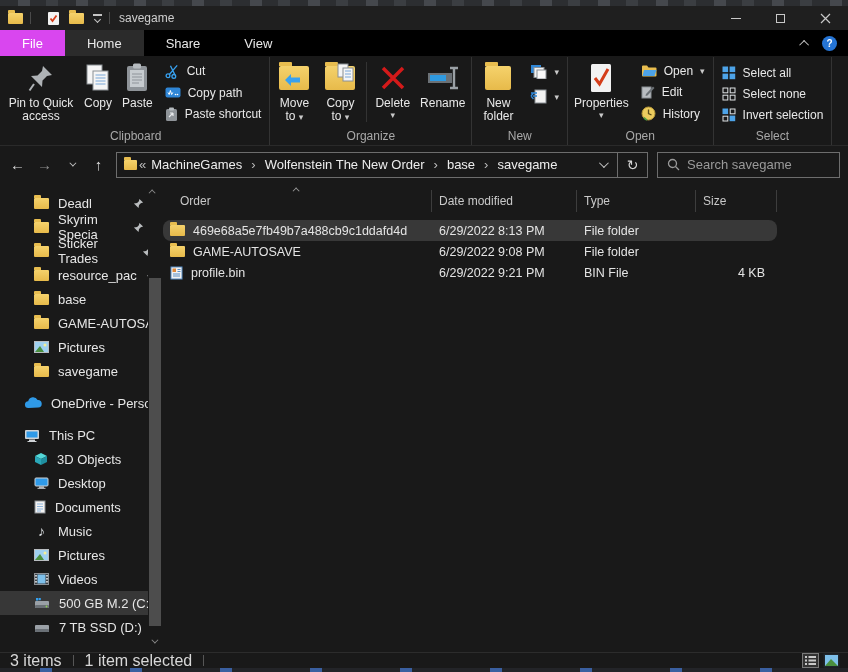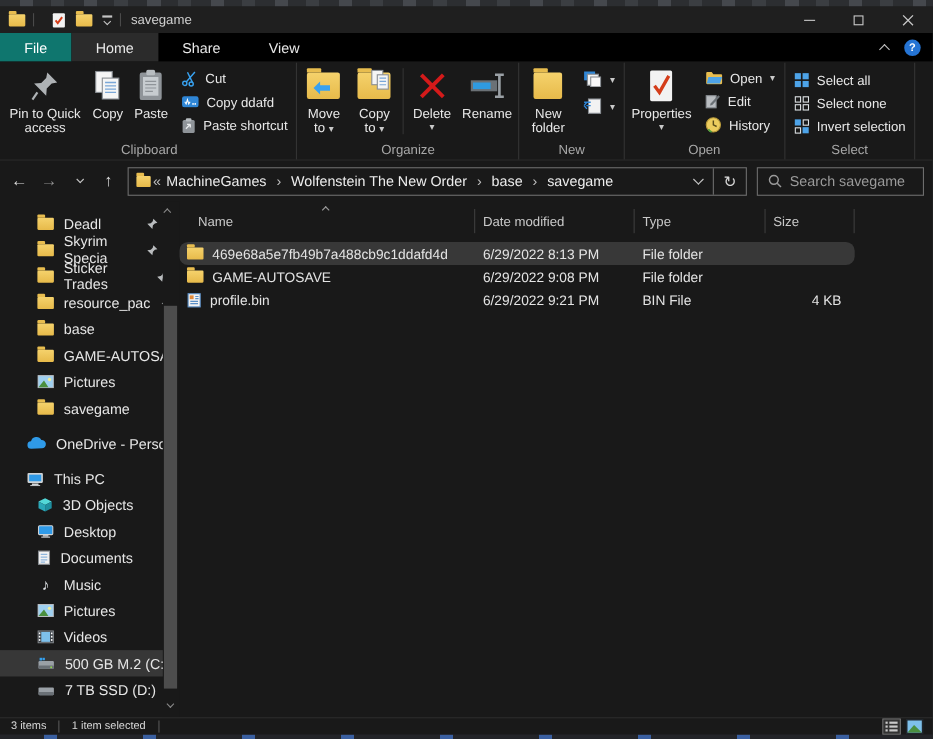--- a/index.html
+++ b/index.html
@@ -33,21 +33,21 @@
 
   
   .chev { display:inline-block; width:7px; height:7px; border-right:1.5px solid #c4c4c4; border-bottom:1.5px solid #c4c4c4; }
   .chev.down { transform:rotate(45deg) translateY(-2px); }
   .chev.up { transform:rotate(-135deg) translateY(-2px); }
   .chev.sm { width:5px; height:5px; }
 
   
   .tabbar { height:26px; background:#000; display:flex; align-items:stretch; flex:none; }
   .tab { padding:0 22px; display:flex; align-items:center; font-size:13px; color:#e8e8e8; }
-  .tab.file { background:#0f766e; color:#fff; }
+  .tab.file { background:#d946ef; color:#fff; }
   .tab.active { background:#2b2b2b; }
   .tabbar-right { margin-left:auto; display:flex; align-items:center; gap:13px; padding-right:11px; }
   .help-circ { width:15px; height:15px; border-radius:50%; background:#2574d4; color:#fff;
     font-size:10px; font-weight:bold; display:flex; align-items:center; justify-content:center; }
 
   
   .ribbon { height:90px; background:#191919; border-bottom:1px solid #2a2a2a; display:flex; padding:1px 0 0 2px; flex:none; }
   .rgroup { display:flex; flex-direction:column; border-right:1px solid #333; padding:0 1px; }
   .rbody { flex:1; display:flex; align-items:stretch; }
   .rlabel { height:17px; line-height:16px; text-align:center; color:#a8a8a8; font-size:12px; }
@@ -67,21 +67,21 @@
     font-size:15px; color:#dcdcdc; }
   .nav-btn.dim { color:#8f8f8f; }
   .addr-box { flex:1; height:26px; border:1px solid #6d6d6d; display:flex; align-items:center;
     padding-left:7px; margin:0 0 0 4px; color:#ededed; font-size:13px; }
   .crumb { padding:0 3px; white-space:nowrap; }
   .crumb-sep { color:#bdbdbd; padding:0 6px; font-size:13px; }
   .addr-right { margin-left:auto; display:flex; align-items:center; height:100%; }
   .addr-dd { width:30px; height:100%; display:flex; align-items:center; justify-content:center; }
   .refresh-btn { width:30px; height:100%; display:flex; align-items:center; justify-content:center;
     border-left:1px solid #6d6d6d; color:#d6d6d6; font-size:14px; }
-  .search-box { width:152px; height:26px; border:1px solid #6d6d6d; margin-left:9px; display:flex;
+  .search-box { width:183px; height:26px; border:1px solid #6d6d6d; margin-left:9px; display:flex;
     align-items:center; gap:7px; padding-left:9px; }
   .search-box input { background:transparent; border:none; outline:none; color:#cfcfcf;
     font-size:13px; width:112px; font-family:"Liberation Sans",sans-serif; }
   .search-box input::placeholder { color:#9a9a9a; opacity:1; }
 
   
   .content { flex:1; display:flex; overflow:hidden; }
   .sidebar { width:163px; flex:none; position:relative; padding-top:8px; overflow:hidden; }
   .sitem { height:24px; display:flex; align-items:center; gap:9px; font-size:13px; color:#e6e6e6; padding-left:34px; }
   .sitem.lvl1 { padding-left:24px; }
@@ -100,21 +100,21 @@
   .sortcaret { position:absolute; left:132px; top:-3px; }
   .frows { margin-top:8px; }
   .frow { display:flex; height:21px; align-items:center; font-size:12.5px; color:#e4e4e4; width:614px; }
   .frow.sel { background:#383838;border-radius:8px; }
   .cname { width:269px; display:flex; align-items:center; gap:8px; padding-left:7px; }
   .cmod { width:145px; padding-left:7px; } .ctype { width:119px; padding-left:7px; }
   .csize { width:81px; text-align:right; padding-right:12px; }
 
   
   .status { height:16px; border-top:1px solid #2c2c2c; display:flex; align-items:center;
-    padding:0 8px 0 10px; font-size:10px; color:#d8d8d8; gap:11px; flex:none; }
+    padding:0 8px 0 10px; font-size:16px; color:#d8d8d8; gap:11px; flex:none; }
   .st-sep { width:1px; height:11px; background:#565656; }
   .st-views { margin-left:auto; display:flex; gap:4px; align-items:center; }
 
   svg { display:block; flex:none; }
 </style>
 </head>
 <body>
 
 <div class="bgstrip-top"></div>
 
@@ -205,21 +205,21 @@
             </svg>
             <span>Cut</span>
           </span>
           <span class="sb">
             <svg width="16" height="11" viewBox="0 0 16 11">
               <rect x="0.5" y="0.5" width="15" height="10" rx="2" fill="#2f86d6"></rect>
               <path d="M3 5.5 l1.2 2 1.2-4 1.2 4 1.2-2" stroke="#fff" stroke-width="1" fill="none"></path>
               <circle cx="10.5" cy="7.5" r="0.8" fill="#fff"></circle>
                 <circle cx="12.5" cy="7.5" r="0.8" fill="#fff"></circle>
             </svg>
-            <span>Copy ddafd</span>
+            <span>Copy path</span>
           </span>
           <span class="sb">
             <svg width="13" height="15" viewBox="0 0 13 15">
               <rect x="1" y="2" width="11" height="12" rx="1.5" fill="#8f9499"></rect>
               <rect x="4" y="0.5" width="5" height="3" rx="1" fill="#b7bcc0"></rect>
               <path d="M4 10 L8 6 M8 6 h-3 M8 6 v3" stroke="#e8eaec" stroke-width="1.2" fill="none"></path>
             </svg>
             <span>Paste shortcut</span>
           </span>
         </div>
@@ -548,21 +548,21 @@
       <div class="sscroll">
         <span class="chev up sm sarrow" style="top:6px; border-color:#8a8a8a;"></span>
         <div class="sthumb"></div>
         <span class="chev down sm sarrow" style="bottom:8px; border-color:#8a8a8a;"></span>
       </div>
     </div>
 
     <div class="fpane">
       <div class="fhead">
         <span class="sortcaret chev up sm" style="border-color:#9a9a9a;"></span>
-        <span class="fh name">Name</span>
+        <span class="fh name">Order</span>
         <span class="fh mod">Date modified</span>
         <span class="fh type">Type</span>
         <span class="fh size">Size</span>
       </div>
       <div class="frows">
         <div class="frow sel">
           <span class="cname">
               <span class="fold"></span>
               <span>469e68a5e7fb49b7a488cb9c1ddafd4d</span>
             </span>

